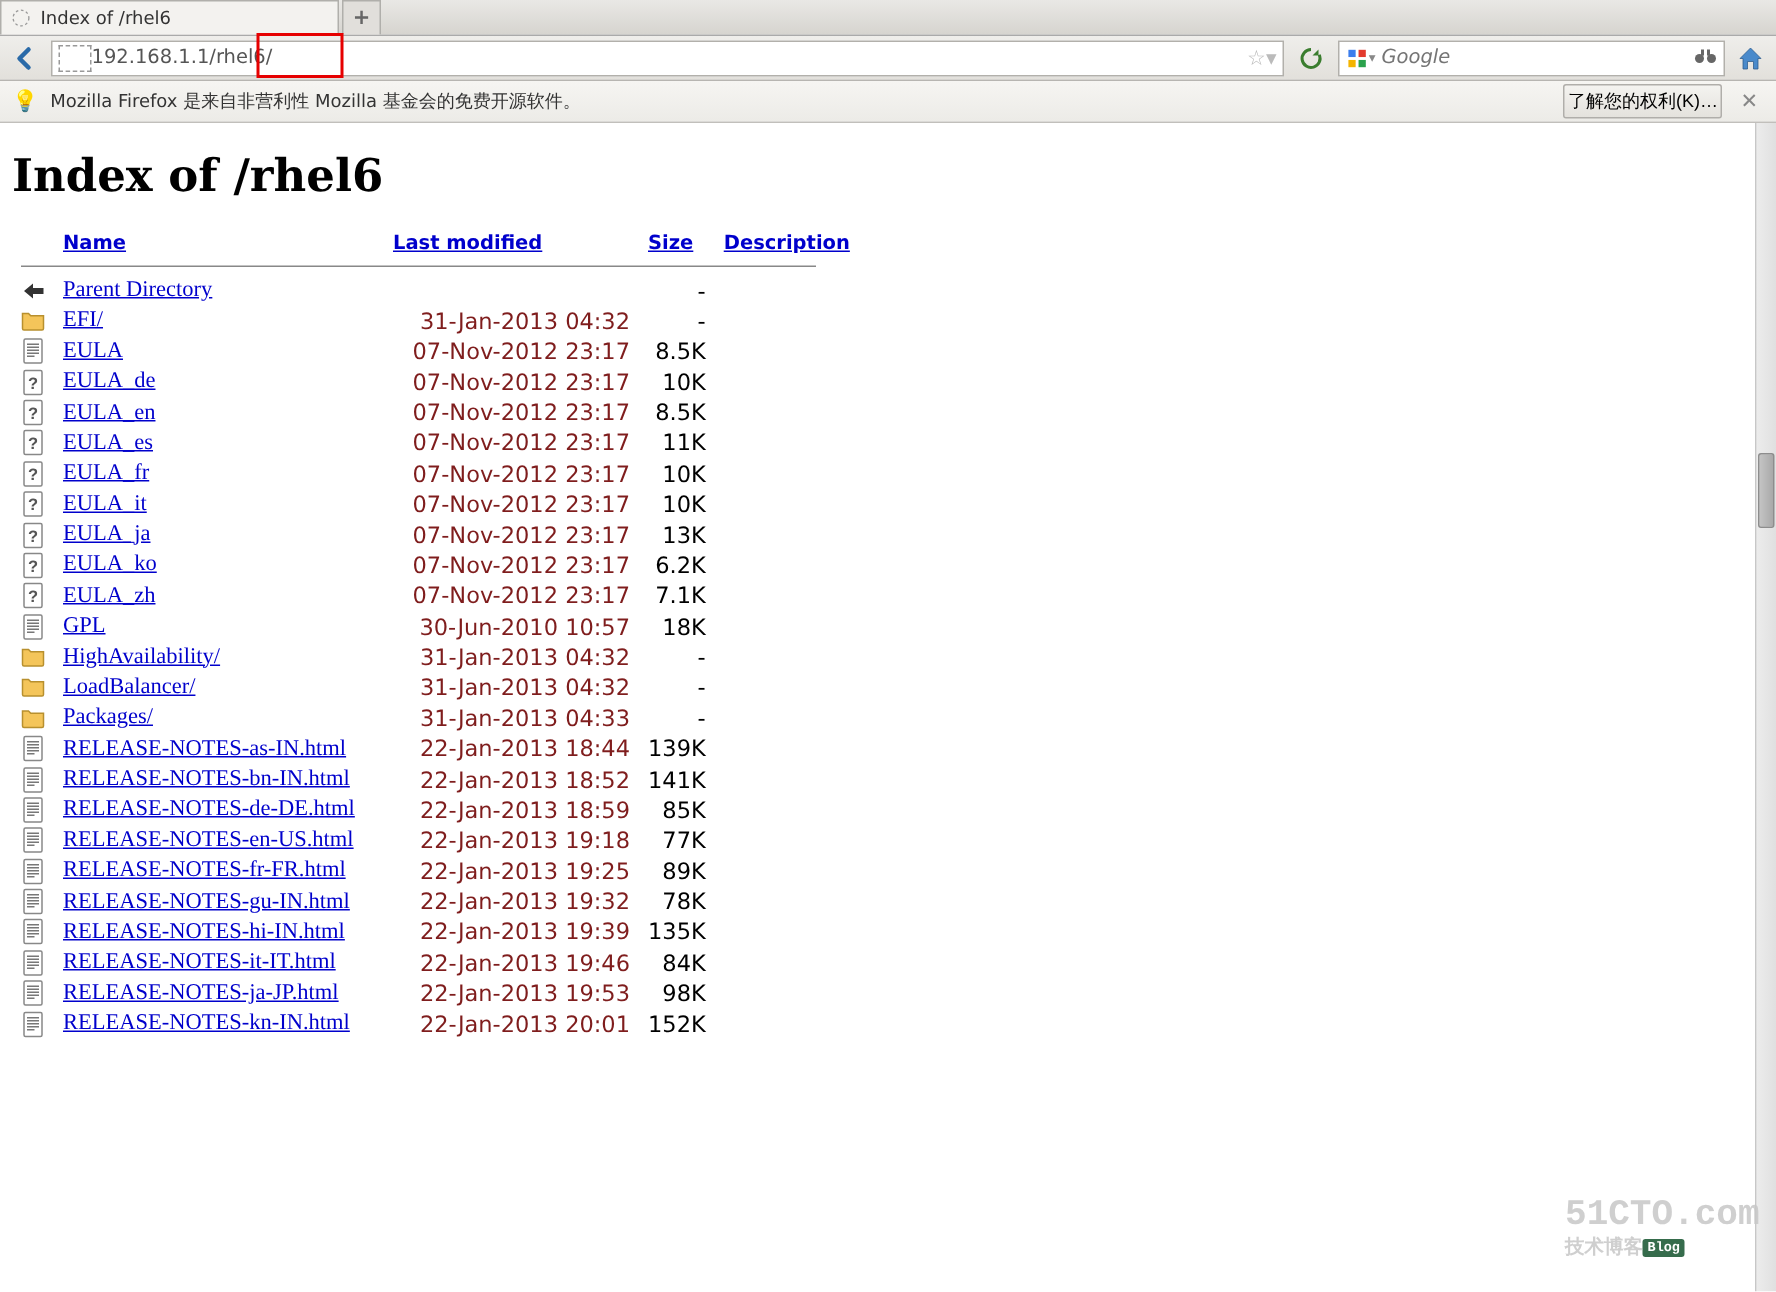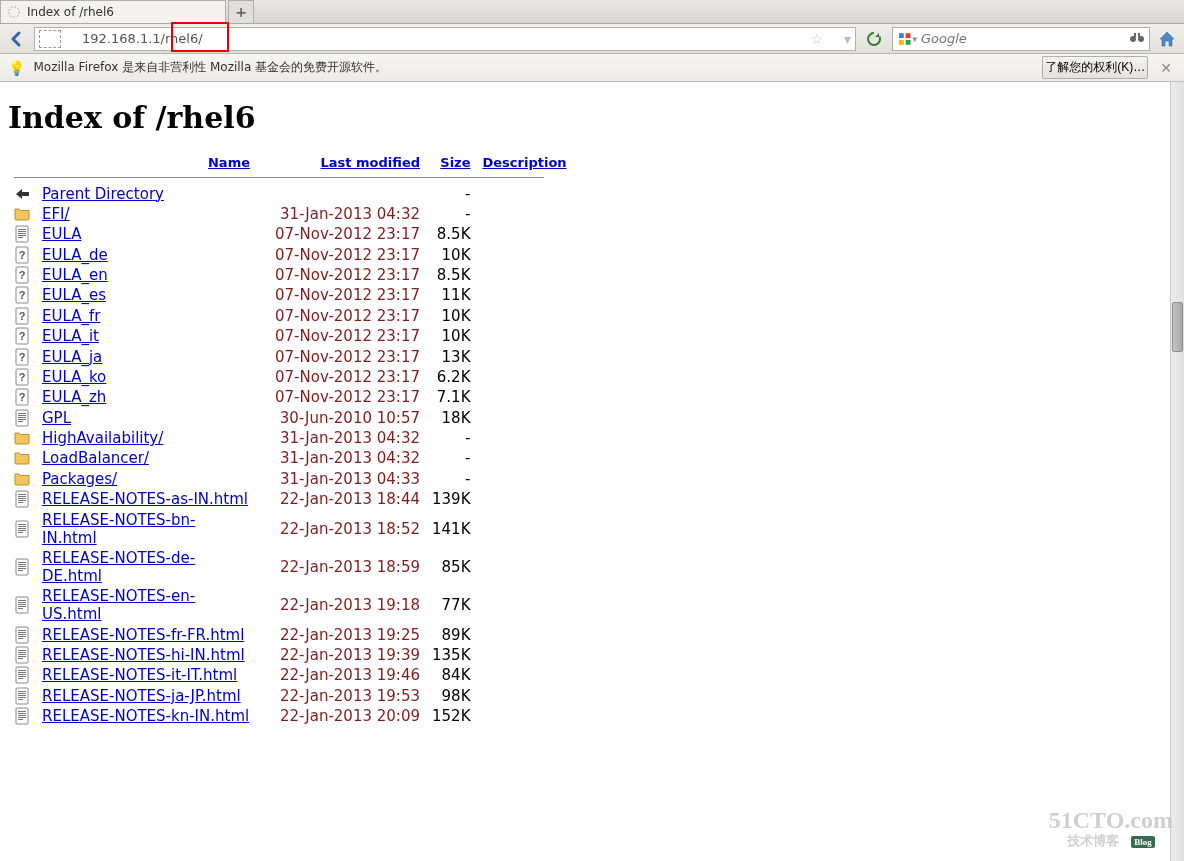--- a/index.html
+++ b/index.html
@@ -8,21 +8,21 @@
 
 .tab-bar { height: 24px; background: linear-gradient(#e9e8e5, #d6d4cf); border-bottom: 1px solid #aaa; display: flex; align-items: stretch; }
 .tab { width: 226px; background: #f3f2ef; border: 1px solid #b0afab; border-bottom: none; display: flex; align-items: center; padding: 0 6px; gap: 6px; color: #333; }
 .tab-icon svg { width: 14px; height: 14px; display: block; }
 .tab-title { font-size: 12px; }
 .new-tab { width: 26px; background: #e1dfdb; border: 1px solid #b0afab; border-bottom: none; display: flex; align-items: center; justify-content: center; margin-left: 2px; color: #666; font-size: 14px; font-weight: bold; }
 
 .nav-bar { height: 30px; background: linear-gradient(#efeeeb, #e2e0db); border-bottom: 1px solid #b7b5b1; display: flex; align-items: center; padding: 0 6px; gap: 6px; }
 .back-btn { width: 22px; height: 22px; display: flex; align-items: center; justify-content: center; cursor: pointer; }
 .back-btn svg { width: 18px; height: 18px; }
-.url-box { flex: 1; height: 24px; border: 1px solid #b2b0ab; background: #fff; display: flex; align-items: center; padding: 0 4px; gap: 21px; position: relative; }
+.url-box { flex: 1; height: 24px; border: 1px solid #b2b0ab; background: #fff; display: flex; align-items: center; padding: 0 4px; gap: 0; position: relative; }
 .url-identity { width: 22px; height: 18px; border: 1px dashed #999; display: flex; align-items: center; justify-content: center; }
 .url-input { border: none; outline: none; font-size: 13px; color: #555; flex: 1; font-family: inherit; background: transparent; }
 .red-box { position: absolute; left: 136px; top: -6px; width: 58px; height: 30px; border: 2px solid #e60000; pointer-events: none; }
 .star-icon, .dropdown-arrow { color: #bbb; font-size: 14px; }
 .reload-btn { width: 24px; height: 24px; display: flex; align-items: center; justify-content: center; cursor: pointer; }
 .reload-btn svg { width: 16px; height: 16px; }
 .search-box { width: 258px; height: 24px; border: 1px solid #b2b0ab; background: #fff; display: flex; align-items: center; padding: 0 4px; gap: 4px; }
 .search-engine { width: 20px; display: flex; align-items: center; }
 .search-input { border: none; outline: none; font-size: 13px; color: #be185d; flex: 1; font-family: inherit; font-style: italic; }
 .binoc-icon { color: #666; font-size: 13px; }
@@ -35,33 +35,33 @@
 .close-x { color: #888; font-size: 14px; cursor: pointer; padding: 0 4px; }
 
 
 .viewport { position: absolute; left: 0; right: 14px; top: 82px; bottom: 0; overflow: hidden; background: #fff; padding: 8px; }
 .scrollbar-v { position: absolute; right: 0; top: 82px; bottom: 0; width: 14px; background: linear-gradient(to right, #ececec, #e0e0e0); border-left: 1px solid #c7c7c7; }
 .scrollbar-v .thumb { position: absolute; left: 1px; right: 1px; top: 220px; height: 50px; background: linear-gradient(to right, #c4c4c4, #a9a9a9); border: 1px solid #8d8d8d; border-radius: 2px; }
 
 h1 { font-family: "DejaVu Serif", Georgia, serif; font-weight: bold; font-size: 30px; margin: 10px 0 18px 0; color: #000; }
 
 table.listing { border-collapse: collapse; }
-table.listing th { font-weight: bold; padding: 2px 6px; text-align: right; }
+table.listing th { font-weight: bold; padding: 2px 6px; text-align: left; }
 table.listing th a { color: #0000cc; text-decoration: underline; }
 table.listing td { padding: 1.2px 6px; vertical-align: middle; }
-table.listing td.name a { color: #0000cc; text-decoration: underline; font-size: 15px; }
+table.listing td.name a { color: #0000cc; text-decoration: underline; font-size: 15px; font-family: Liberation Serif, serif; }
 table.listing td.mod { font-size: 15px; color: #7f1d1d; text-align: right; white-space: nowrap; width: 170px; }
 table.listing td.size { font-size: 15px; color: #000; text-align: right; width: 44px; }
 table.listing td.icon { width: 20px; text-align: center; }
 hr.sep { border: none; border-top: 1px solid #888; margin: 4px 0; width: 530px; }
 .file-icon { display: inline-block; width: 16px; height: 18px; vertical-align: middle; }
-.watermark { position: absolute; right: 11px; bottom: 11px; text-align: center; font-family: Liberation Serif, serif; color: #c7c7c7; opacity: 0.85; }
+.watermark { position: absolute; right: 11px; bottom: 21px; text-align: left; font-family: Liberation Mono, monospace; color: #c7c7c7; opacity: 0.85; }
 .watermark .wm-top { font-size: 24px; font-weight: bold; letter-spacing: 0; }
 .watermark .wm-bot { font-size: 13px; font-weight: bold; margin-top: -2px; }
-.watermark .wm-blog { display: inline-block; background: #14532d; color: #fff; font-size: 9px; padding: 1px 3px; border-radius: 2px; margin-left: 12px; vertical-align: middle; }
+.watermark .wm-blog { display: inline-block; background: #14532d; color: #fff; font-size: 9px; padding: 1px 3px; border-radius: 2px; margin-left: 0; vertical-align: middle; }
 </style>
 </head>
 <body>
 
 <svg width="0" height="0" style="position:absolute">
   <defs>
     <g id="ic-page">
         <rect x="2" y="1" width="10" height="13" rx="1" fill="#fff" stroke="#888"></rect>
         <rect x="4" y="4" width="6" height="1" fill="#aaa"></rect>
         <rect x="4" y="6" width="6" height="1" fill="#aaa"></rect>
@@ -348,20 +348,29 @@
               </svg></span></td>
           <td class="name"><a href="#">RELEASE-NOTES-fr-FR.html</a></td>
           <td class="mod">22-Jan-2013 19:25</td>
           <td class="size">89K</td>
           <td></td>
         </tr>
         <tr>
           <td class="icon"><span class="file-icon"><svg viewBox="0 0 16 18" width="16" height="18">
                 <use href="#ic-text"></use>
               </svg></span></td>
+          <td class="name"><a href="#">RELEASE-NOTES-gu-IN.html</a></td>
+          <td class="mod">22-Jan-2013 19:32</td>
+          <td class="size">78K</td>
+          <td></td>
+        </tr>
+        <tr>
+          <td class="icon"><span class="file-icon"><svg viewBox="0 0 16 18" width="16" height="18">
+                <use href="#ic-text"></use>
+              </svg></span></td>
           <td class="name"><a href="#">RELEASE-NOTES-hi-IN.html</a></td>
           <td class="mod">22-Jan-2013 19:39</td>
           <td class="size">135K</td>
           <td></td>
         </tr>
         <tr>
           <td class="icon"><span class="file-icon"><svg viewBox="0 0 16 18" width="16" height="18">
                 <use href="#ic-text"></use>
               </svg></span></td>
           <td class="name"><a href="#">RELEASE-NOTES-it-IT.html</a></td>
@@ -376,21 +385,21 @@
           <td class="name"><a href="#">RELEASE-NOTES-ja-JP.html</a></td>
           <td class="mod">22-Jan-2013 19:53</td>
           <td class="size">98K</td>
           <td></td>
         </tr>
         <tr>
           <td class="icon"><span class="file-icon"><svg viewBox="0 0 16 18" width="16" height="18">
                 <use href="#ic-text"></use>
               </svg></span></td>
           <td class="name"><a href="#">RELEASE-NOTES-kn-IN.html</a></td>
-          <td class="mod">22-Jan-2013 20:09</td>
+          <td class="mod">22-Jan-2013 20:01</td>
           <td class="size">152K</td>
           <td></td>
         </tr>
       </tbody>
   </table>
 </div>
 
 <div class="scrollbar-v">
     <div class="thumb"></div>
   </div>

